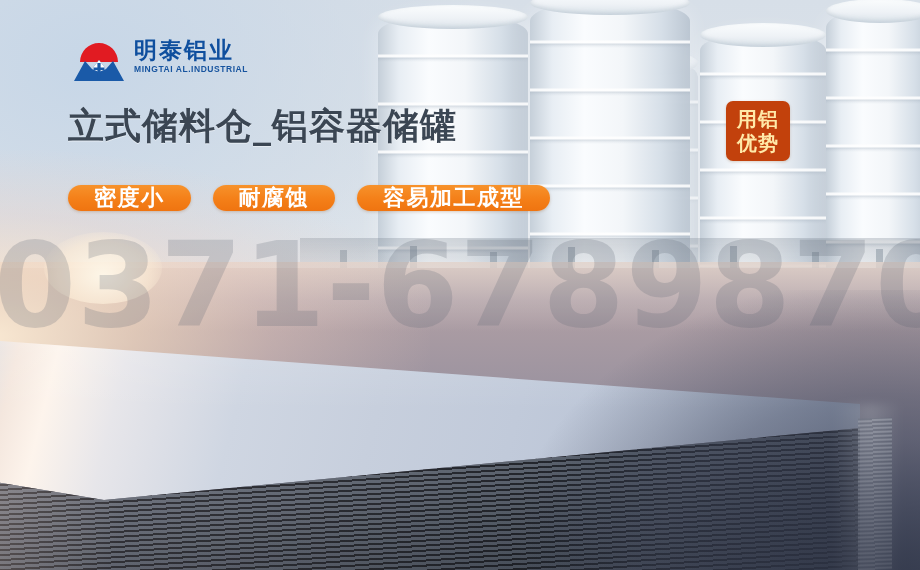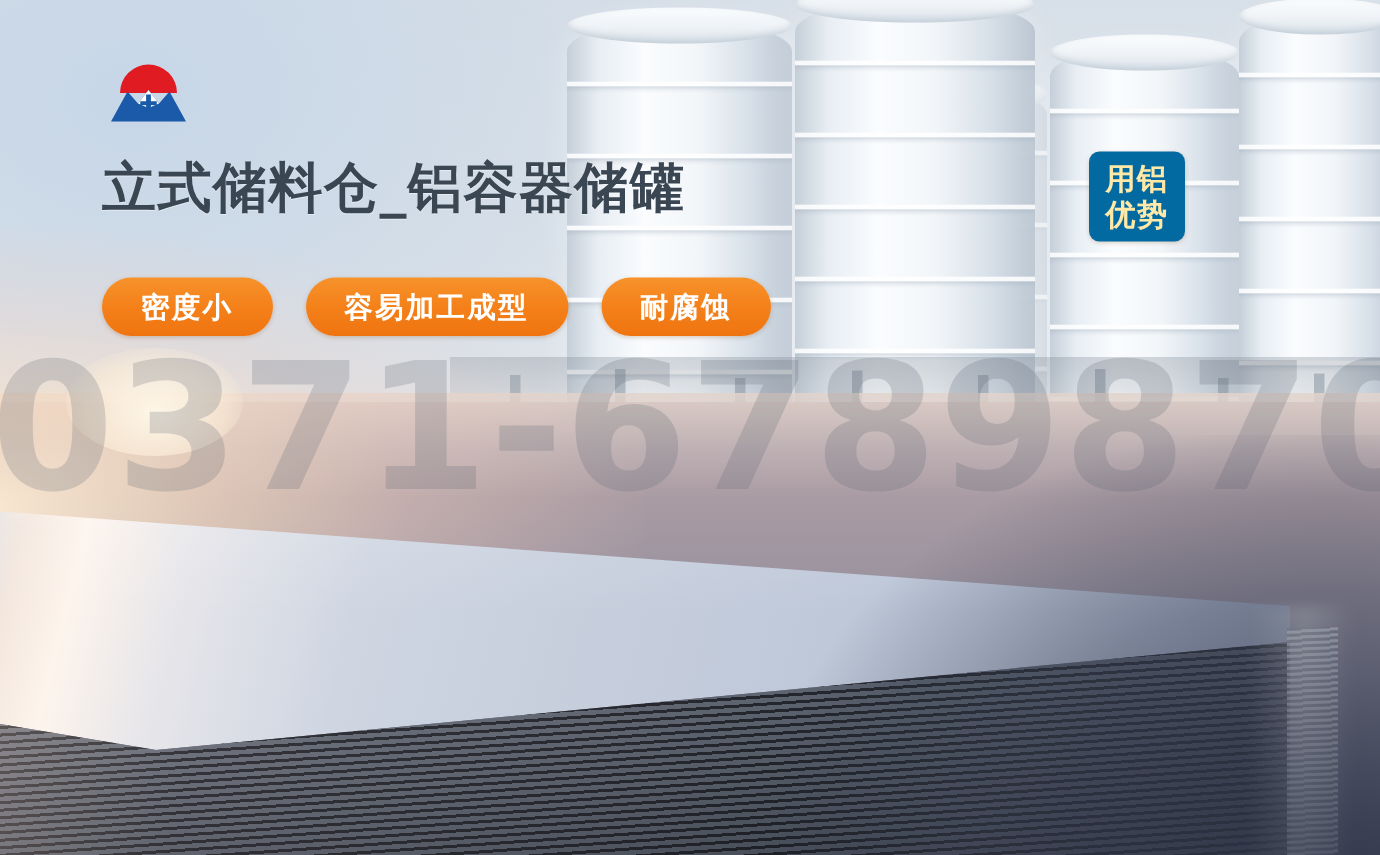--- a/index.html
+++ b/index.html
@@ -180,42 +180,42 @@
     line-height:60px;
     white-space:nowrap;
     font-family:"DejaVu Sans","Liberation Sans",sans-serif;
     text-shadow:0 1px 0 rgba(255,255,255,.45);
   }
 
   
   .badge{
     position:absolute; left:726px; top:101px;
     width:64px; height:60px;
-    background:#0369a1;
+    background:#c2410c;
     border-radius:7px;
     display:flex; flex-direction:column;
     align-items:center; justify-content:center;
     box-shadow:0 1px 3px rgba(120,60,10,.22);
   }
   .badge span{
     display:block;
     font-size:20px; font-weight:700; color:#ffe9a8;
     line-height:24px; letter-spacing:1px;
     font-family:"DejaVu Sans","Liberation Sans",sans-serif;
   }
 
   
   .pills{ position:absolute; left:68px; top:185px; display:flex; gap:22px; }
   .pill{
-    height:39px;
+    height:26px;
     padding:0 26px;
     border-radius:20px;
     background:linear-gradient(180deg,#f7922b 0%,#f47f18 55%,#ef7410 100%);
     color:#fff;
-    font-size:19px; font-weight:700;
+    font-size:22px; font-weight:700;
     letter-spacing:1.5px;
     display:flex; align-items:center; justify-content:center;
     white-space:nowrap;
     box-shadow:0 1px 3px rgba(140,70,10,.25);
     font-family:"DejaVu Sans","Liberation Sans",sans-serif;
   }
 </style>
 </head>
 <body>
 
@@ -278,28 +278,32 @@
   <div class="logo">
     <div class="logo-mark">
       <svg viewBox="0 0 58 44" width="58" height="44" xmlns="http://www.w3.org/2000/svg">
         <path d="M10 23 A19 19 0 0 1 48 23 Z" fill="#e11b22"></path>
         <path d="M4 42 L15 22 L22 30 L29 21 L36 30 L43 22 L54 42 Z" fill="#1a5aa8"></path>
         <path d="M22 30 L29 21 L36 30 L29 33 Z" fill="#ffffff"></path>
         <rect x="27.4" y="24" width="3.2" height="15" fill="#1a5aa8"></rect>
         <rect x="23.5" y="28.5" width="11" height="2.6" fill="#1a5aa8"></rect>
       </svg>
     </div>
+    <div class="logo-text">
+      <div class="logo-cn">明泰铝业</div>
+      <div class="logo-en">MINGTAI AL.INDUSTRIAL</div>
+    </div>
   </div>
 
   <div class="title">立式储料仓_铝容器储罐</div>
 
   <div class="badge">
     <span>用铝</span>
     <span>优势</span>
   </div>
 
   <div class="pills">
     <div class="pill">密度小</div>
+    <div class="pill">耐腐蚀</div>
     <div class="pill">容易加工成型</div>
-    <div class="pill">耐腐蚀</div>
   </div>
 
 </div>
 
 </body></html>

